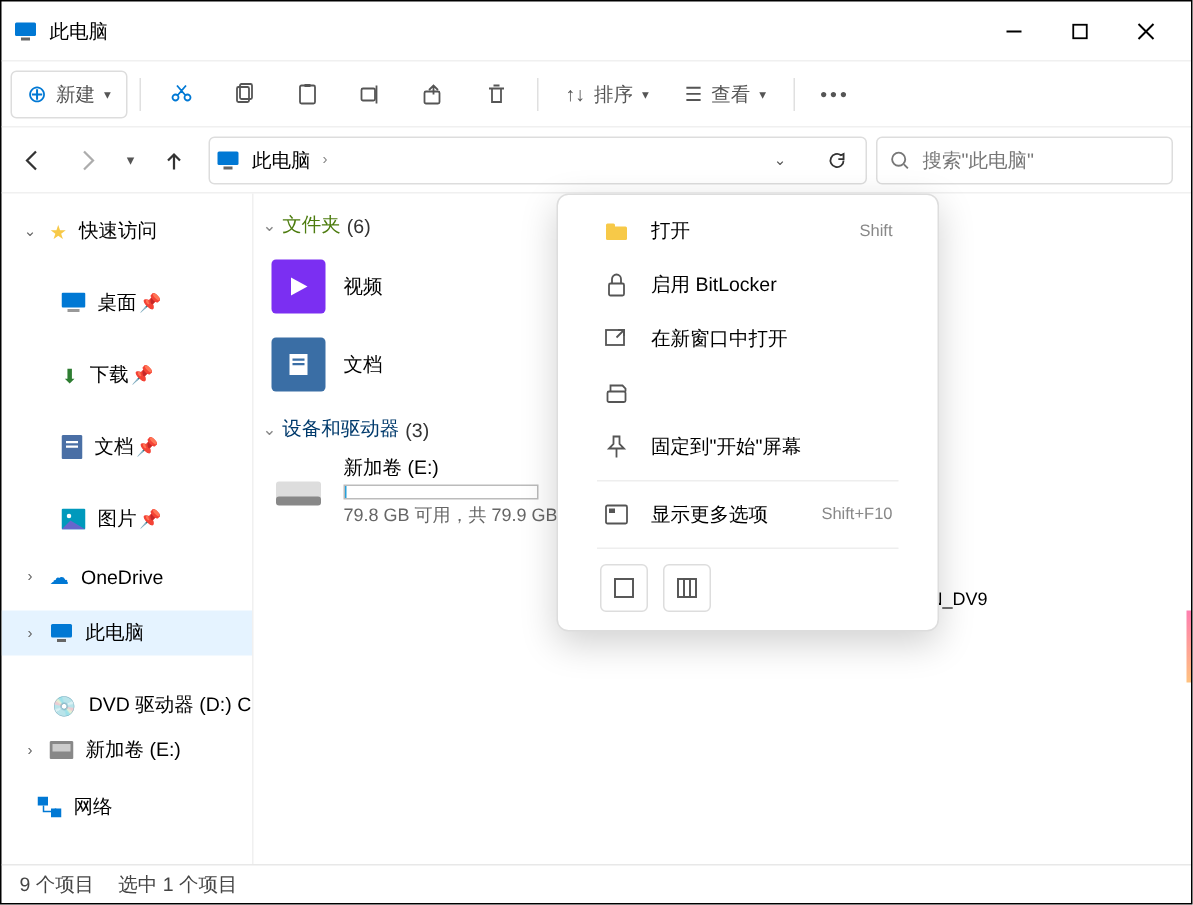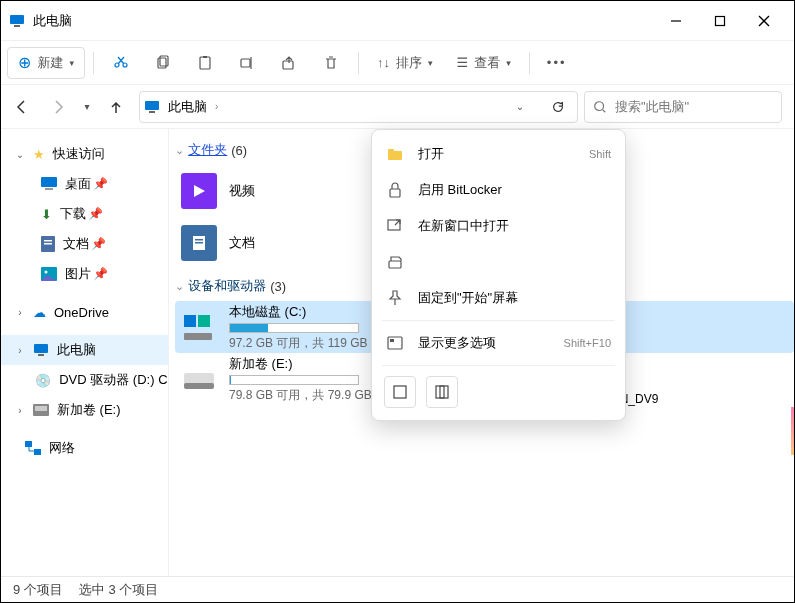--- a/index.html
+++ b/index.html
@@ -14,37 +14,37 @@
   .tool.lbl { width: auto; padding: 0 10px; gap: 6px; }
   .sep { width: 1px; height: 22px; background: #e0e0e0; margin: 0 4px; }
   .navrow { display: flex; align-items: center; height: 44px; padding: 0 4px; gap: 2px; border-bottom: 1px solid #f0f0f0; }
   .navbtn { width: 34px; height: 32px; display: flex; align-items: center; justify-content: center; color: #555; }
   .addr { flex: 1; border: 1px solid #ddd; height: 32px; display: flex; align-items: center; gap: 8px; padding: 0 4px; border-radius: 4px; margin: 0 4px; }
   .addr .rbtn { width: 30px; height: 28px; display: flex; align-items: center; justify-content: center; color: #555; }
   .search { width: 198px; border: 1px solid #ddd; height: 32px; display: flex; align-items: center; gap: 8px; padding: 0 8px; border-radius: 4px; margin-right: 8px; color: #777; }
   .main { display: flex; height: calc(603px - 40px - 44px - 44px - 26px - 2px); }
   .sidebar { width: 168px; border-right: 1px solid #f0f0f0; padding-top: 10px; overflow: hidden; }
   .sbar-item { display: flex; align-items: center; height: 30px; padding-left: 14px; gap: 8px; font-size: 13px; }
-  .sbar-item.sub { padding-left: 40px; }
+  .sbar-item.sub { padding-left: 40px; margin-top: 18px; }
   .sbar-item.selected { background: #e5f3ff; }
   .chev { width: 10px; text-align: center; color: #666; font-size: 10px; }
   .content { flex: 1; padding: 8px 0 0 6px; position: relative; }
   .section-h { display: flex; align-items: center; gap: 4px; color: #333; font-size: 13px; padding: 4px 0 6px 0; }
   .section-h .chev2 { color: #888; font-size: 11px; }
   .grid { display: block; }
   .item { display: flex; align-items: center; height: 52px; padding-left: 6px; gap: 12px; border-radius: 4px; }
   .item.sel { background: #cce8ff; }
   .item .ico { width: 36px; height: 36px; display: flex; align-items: center; justify-content: center; border-radius: 3px; }
   .item .lbls { display: flex; flex-direction: column; justify-content: center; }
   .item .lbls .t1 { font-size: 13px; }
   .bar { width: 130px; height: 10px; border: 1px solid #bbb; margin-top: 2px; background: #fff; position: relative; }
   .bar .fill { height: 100%; background: #26a0da; }
   .item .lbls .t2 { font-size: 12px; color: #666; margin-top: 2px; }
   .pin { color: #888; font-size: 12px; margin-left: -6px; }
-  .ctxmenu { position: absolute; left: 370px; top: 128px; width: 255px; background: #fff; border: 1px solid #ddd; border-radius: 8px; box-shadow: 0 8px 24px rgba(0,0,0,.18); padding: 6px 0; }
+  .ctxmenu { position: absolute; left: 370px; top: 128px; width: 255px; background: #fff; border: 1px solid #ddd; border-radius: 8px; box-shadow: 0 8px 24px rgba(0,0,0,.18); padding: 6px 16px; }
   .mitem { display: flex; align-items: center; height: 36px; padding: 0 14px; gap: 14px; font-size: 13px; }
   .mitem .mic { width: 18px; height: 18px; display: flex; align-items: center; justify-content: center; color: #444; }
   .mitem .mlabel { flex: 1; }
   .mitem .hint { color: #888; font-size: 11px; }
   .msep { height: 1px; background: #eee; margin: 4px 10px; }
   .mitem.hot { border: 2px solid #e00; border-radius: 4px; height: 34px; margin: 0 1px; position: relative; }
   .handle { position: absolute; width: 8px; height: 8px; background: #e00; border-radius: 50%; }
   .mapprow { display: flex; gap: 10px; padding: 6px 12px; }
   .mapp { width: 32px; height: 32px; border: 1px solid #ddd; border-radius: 4px; display: flex; align-items: center; justify-content: center; }
   .statusbar { height: 26px; border-top: 1px solid #e8e8e8; display: flex; align-items: center; padding: 0 12px; gap: 16px; font-size: 12px; color: #444; }
@@ -264,21 +264,21 @@
             <path d="M4 6v4h8V8" fill="none" stroke="#0078d4"></path>
           </svg>
         </span>
       <span>网络</span>
     </div>
   </div>
 
   <div class="content">
     <div class="section-h">
       <span class="chev2">⌄</span>
-      <span style="color:#1d4ed8;text-decoration:underline;">文件夹</span>
+      <span style="color:#4d7c0f;">文件夹</span>
       <span>(6)</span>
     </div>
     <div class="grid">
       <div class="item">
         <div class="ico" style="background:#7b2ff2;">
             <svg width="18" height="18">
               <polygon points="4,3 15,9 4,15" fill="#fff"></polygon>
             </svg>
           </div>
         <div class="lbls">
@@ -298,36 +298,20 @@
           </div>
       </div>
     </div>
 
     <div class="section-h" style="margin-top:4px;">
       <span class="chev2">⌄</span>
       <span style="color:#003a6c;">设备和驱动器</span>
       <span>(3)</span>
     </div>
     <div class="grid">
-      <div class="item sel">
-        <div class="ico">
-            <svg width="34" height="28">
-              <rect x="2" y="2" width="12" height="12" fill="#0078d4"></rect>
-              <rect x="16" y="2" width="12" height="12" fill="#00b294"></rect>
-              <rect x="2" y="20" width="28" height="7" rx="1" fill="#888"></rect>
-            </svg>
-          </div>
-        <div class="lbls">
-          <span class="t1">本地磁盘 (C:)</span>
-          <div class="bar">
-              <div class="fill" style="width:30%"></div>
-            </div>
-          <span class="t2">97.2 GB 可用，共 119 GB</span>
-        </div>
-      </div>
       <div class="item">
         <div class="ico">
             <svg width="34" height="28">
               <rect x="2" y="8" width="30" height="14" rx="2" fill="#ddd"></rect>
               <rect x="2" y="18" width="30" height="6" rx="2" fill="#888"></rect>
             </svg>
           </div>
         <div class="lbls">
           <span class="t1">新加卷 (E:)</span>
           <div class="bar">
@@ -410,14 +394,14 @@
         <svg width="16" height="16">
           <rect x="2" y="2" width="8" height="12" fill="none" stroke="#555" stroke-width="1.3"></rect>
           <rect x="6" y="2" width="8" height="12" fill="none" stroke="#555" stroke-width="1.3"></rect>
         </svg>
       </div>
   </div>
 </div>
 
 <div class="statusbar">
   <span>9 个项目</span>
-  <span>选中 3 个项目</span>
+  <span>选中 1 个项目</span>
 </div>
 
 </body></html>

